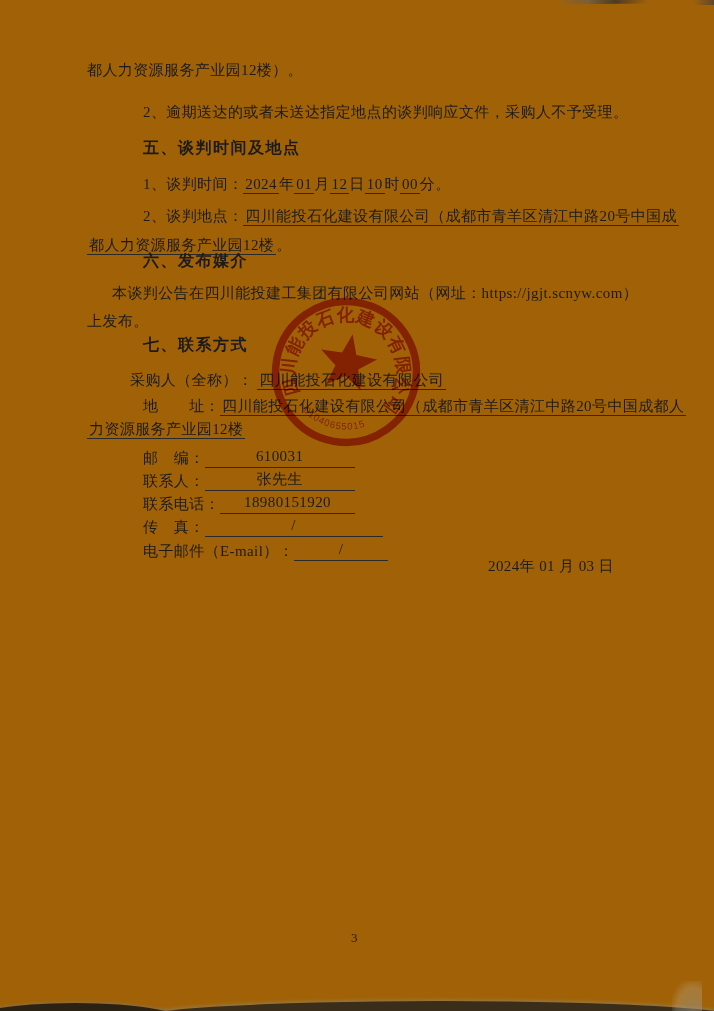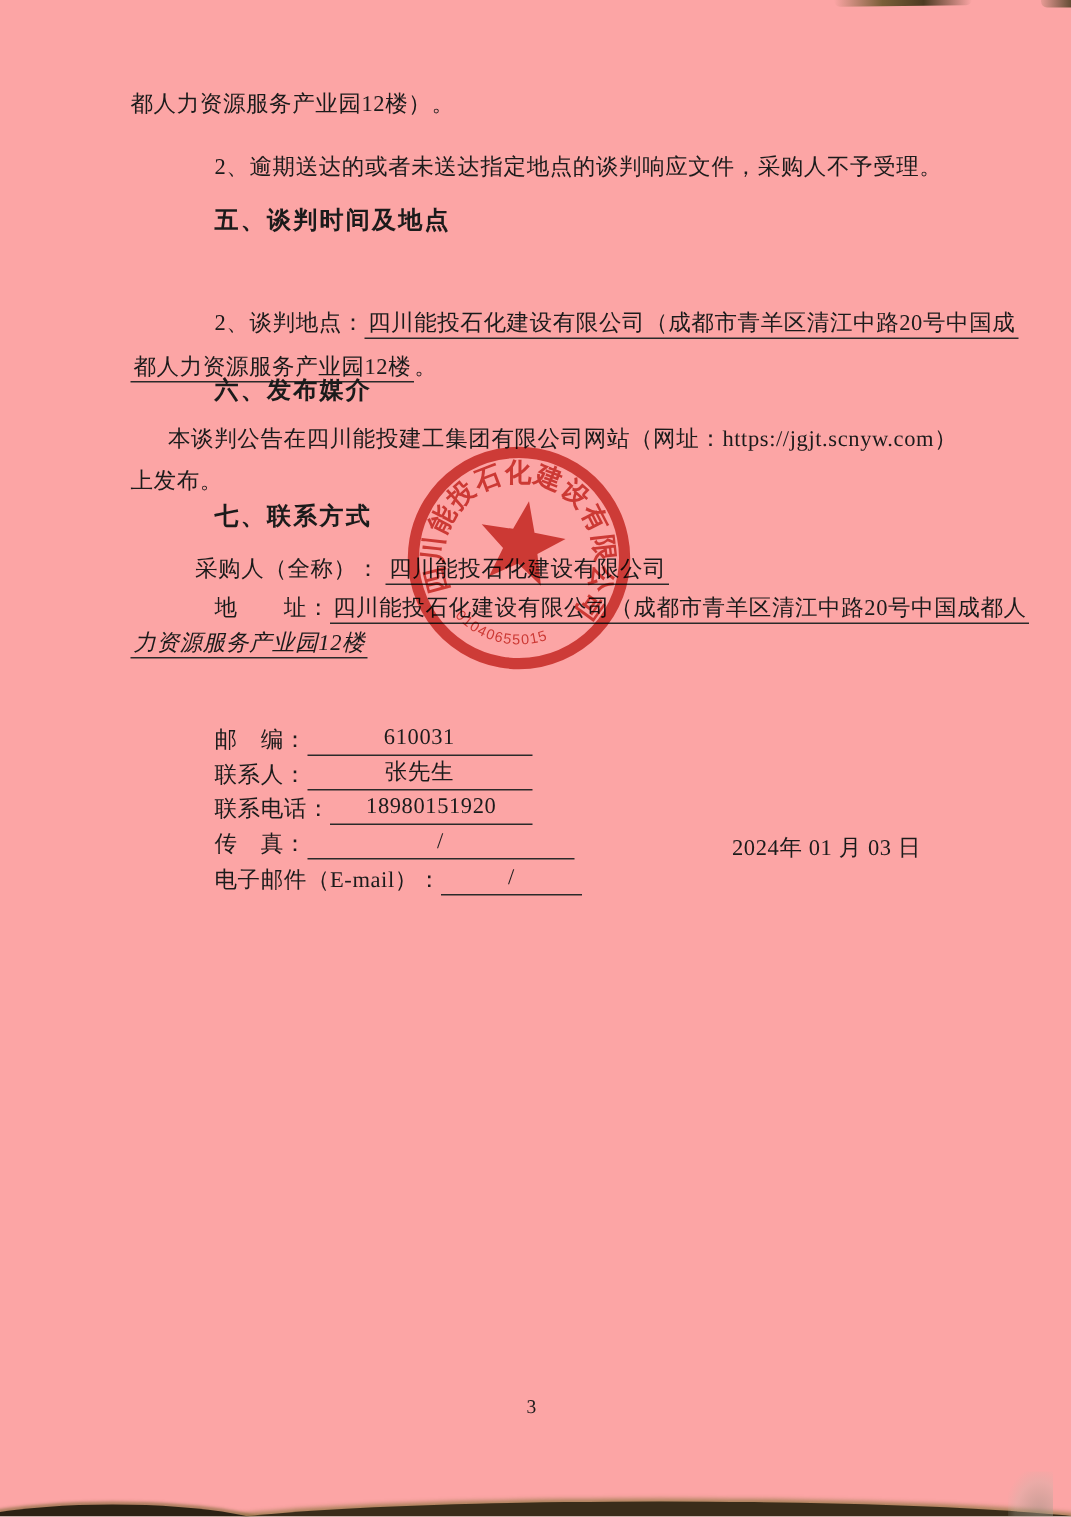--- a/index.html
+++ b/index.html
@@ -1,24 +1,24 @@
 <!DOCTYPE html>
 <html><head>
 <meta charset="utf-8">
 <style>
   html,body { margin:0; padding:0; background:#ffffff; }
   .page {
-    position:relative; width:714px; height:1011px; background:#fca5a5;
+    position:relative; width:714px; height:1011px; background:#a16207;
     font-family:"Liberation Serif","DejaVu Serif",serif; color:#1b1b1b;
     overflow:hidden;
   }
   .line { position:absolute; font-size:15px; line-height:1.25; white-space:nowrap; letter-spacing:0.4px; }
   .h { font-size:16px; font-weight:bold; letter-spacing:1.5px; }
   .u { border-bottom:1.2px solid #2a2a2a; padding:0 2px 1px 2px; }
-  .fill { display:inline-block; border-bottom:1.2px solid #2a2a2a; text-align:center; vertical-align:bottom; padding-bottom:1px;margin-top:36px; }
+  .fill { display:inline-block; border-bottom:1.2px solid #2a2a2a; text-align:center; vertical-align:bottom; padding-bottom:1px; }
   .pagenum { font-size:13px; }
 
   
   .stamp { position:absolute; left:250px; top:276px; width:192px; height:192px;
            mix-blend-mode:multiply; opacity:0.93; pointer-events:none; }
 
   
   .artifact { position:absolute; pointer-events:none; }
   .streak-top { left:556px; top:-1px; width:92px; height:5px;
     background:linear-gradient(to right, rgba(110,85,50,0), #7a5f38 35%, #4d3b22 65%, rgba(110,85,50,0));
@@ -51,20 +51,23 @@
   </div>
 
   <div class="line" style="left:143px; top:103px;">
     <span>2、逾期送达的或者未送达指定地点的谈判响应文件，采购人不予受理。</span>
   </div>
 
   <div class="line h" style="left:143px; top:138px;">
     <span>五、谈判时间及地点</span>
   </div>
 
+  <div class="line" style="left:143px; top:175px;">
+    <span>1、谈判时间：</span><span class="u">2024</span><span>年</span><span class="u">01</span><span>月</span><span class="u">12</span><span>日</span><span class="u">10</span><span>时</span><span class="u">00</span><span>分。</span>
+  </div>
 
   <div class="line" style="left:143px; top:207px;">
     <span>2、谈判地点：</span><span class="u">四川能投石化建设有限公司（成都市青羊区清江中路20号中国成</span>
   </div>
   <div class="line" style="left:87px; top:236px;">
     <span class="u">都人力资源服务产业园12楼</span><span>。</span>
   </div>
 
   <div class="line h" style="left:143px; top:251px;">
     <span>六、发布媒介</span>
@@ -82,21 +85,21 @@
   </div>
 
   <div class="line" style="left:130px; top:371px;text-align:center;">
     <span>采购人（全称）：</span>
     <span class="u">四川能投石化建设有限公司</span>
   </div>
 
   <div class="line" style="left:143px; top:397px;">
     <span>地　　址：</span><span class="u">四川能投石化建设有限公司（成都市青羊区清江中路20号中国成都人</span>
   </div>
-  <div class="line" style="left:87px; top:420px;font-style:italic;">
+  <div class="line" style="left:87px; top:420px;">
     <span class="u">力资源服务产业园12楼</span>
   </div>
 
   <div class="line" style="left:143px; top:447px;">
     <span>邮　编：</span><span class="fill" style="width:150px;">610031</span>
   </div>
 
   <div class="line" style="left:143px; top:470px;">
     <span>联系人：</span><span class="fill" style="width:150px;">张先生</span>
   </div>

